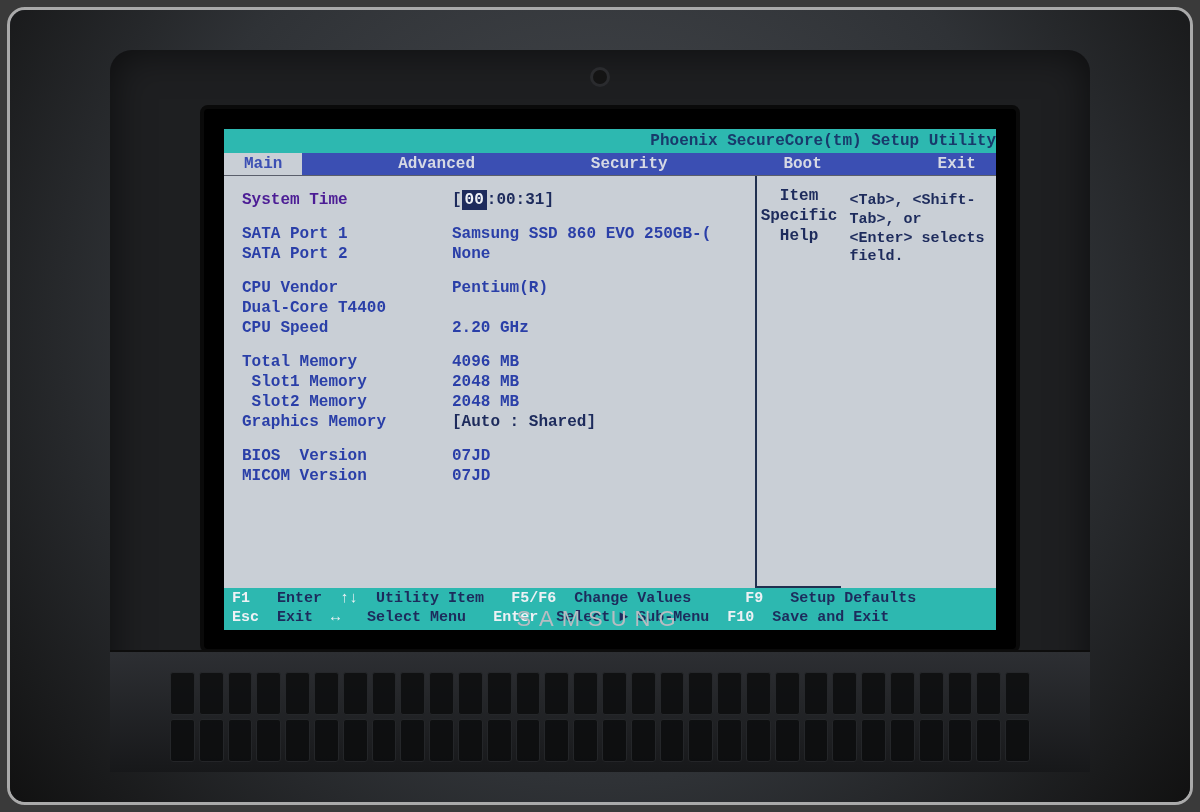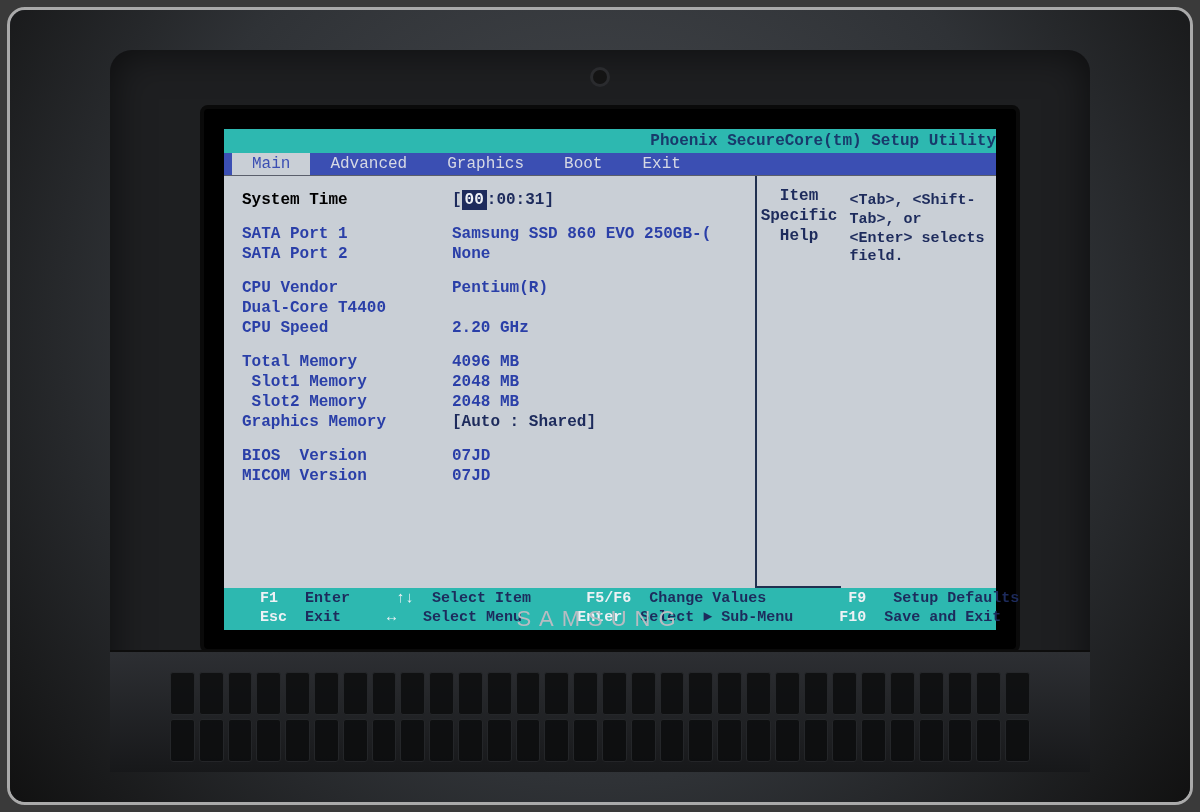--- a/index.html
+++ b/index.html
@@ -53,22 +53,23 @@
     background: #2db8b0;
     color: #183a6b;
     text-align: right;
     padding: 2px 0;
     font-weight: bold;
   }
   .menubar {
     background: #3b4fb3;
     color: #d6d9e4;
     display: flex;
-    padding-left: 8px;
-    font-weight: normal;
+    padding-left: 0;
+    font-weight: bold;
+    justify-content: space-between;
   }
   .menubar .tab {
     padding: 1px 20px;
   }
   .menubar .tab.active {
     background: #c9cfd6;
     color: #3b4fb3;
   }
   .content {
     display: flex;
@@ -93,37 +94,37 @@
     border-bottom: 2px solid #203050;
   }
   .help-body {
     padding: 16px 8px;
     color:#1d2b5c;
     font-weight:bold;
     font-size:15px;
   }
   .row { display:flex; }
   .label { width: 210px; white-space: pre; }
-  .label-white { color:#000000; }
+  .label-white { color:#4c1d95; }
   .label-blue  { color:#2a3fa8; }
   .val-blue    { color:#2a3fa8; }
   .val-dark    { color:#1d2b5c; }
   .selected-field {
     background:#1d2b5c; color:#eef1f5; padding:0 3px;
   }
   .footer {
     background:#2db8b0;
     color:#1d2b5c;
     font-weight:bold;
     padding: 2px 8px;
     font-size: 15px;
   }
   .footer .frow { display:flex; gap:0; }
   .footer .cell { white-space:pre; }
-  .footer .k { color:#eef1f5;margin-left:28px; }
+  .footer .k { color:#eef1f5; }
   .webcam {
     position:absolute; top:20px; left:50%; transform:translateX(-50%);
     width:14px; height:14px; background:#141414; border-radius:50%;
     box-shadow:0 0 0 3px #2a2b2e;
   }
   .brand {
     position:absolute; bottom:140px; left:50%; transform:translateX(-50%);
     color:#b8bcc2; letter-spacing:8px; font-family: Arial, sans-serif;
     font-size:22px; font-weight:400;
   }
@@ -150,21 +151,21 @@
     <div class="webcam"></div>
 
     <div class="bezel">
       <div class="screen">
 
         <div class="titlebar">Phoenix SecureCore(tm) Setup Utility</div>
 
         <div class="menubar">
           <span class="tab active">Main</span>
           <span class="tab">Advanced</span>
-          <span class="tab">Graphics</span>
+          <span class="tab">Security</span>
           <span class="tab">Boot</span>
           <span class="tab">Exit</span>
         </div>
 
         <div class="content">
           <div class="leftpanel">
 
             <div class="row">
               <span class="label label-white">System Time</span>
               <span class="val-dark">[</span>
@@ -231,21 +232,21 @@
 
           <div class="rightpanel">
             <div class="help-title">Item Specific Help</div>
             <div class="help-body">&lt;Tab&gt;, &lt;Shift-Tab&gt;, or &lt;Enter&gt; selects field.</div>
           </div>
         </div>
 
         <div class="footer">
           <div class="frow">
             <span class="cell"><span class="k">F1</span>   <span>Enter</span>  </span>
-            <span class="cell"><span class="k">↑↓</span>  <span>Select Item</span>   </span>
+            <span class="cell"><span class="k">↑↓</span>  <span>Utility Item</span>   </span>
             <span class="cell"><span class="k">F5/F6</span>  <span>Change Values</span>      </span>
             <span class="cell"><span class="k">F9</span>   <span>Setup Defaults</span></span>
           </div>
           <div class="frow">
             <span class="cell"><span class="k">Esc</span>  <span>Exit</span>  </span>
             <span class="cell"><span class="k">↔</span>   <span>Select Menu</span>   </span>
             <span class="cell"><span class="k">Enter</span>  <span>Select ► Sub-Menu</span>  </span>
             <span class="cell"><span class="k">F10</span>  <span>Save and Exit</span></span>
           </div>
         </div>

